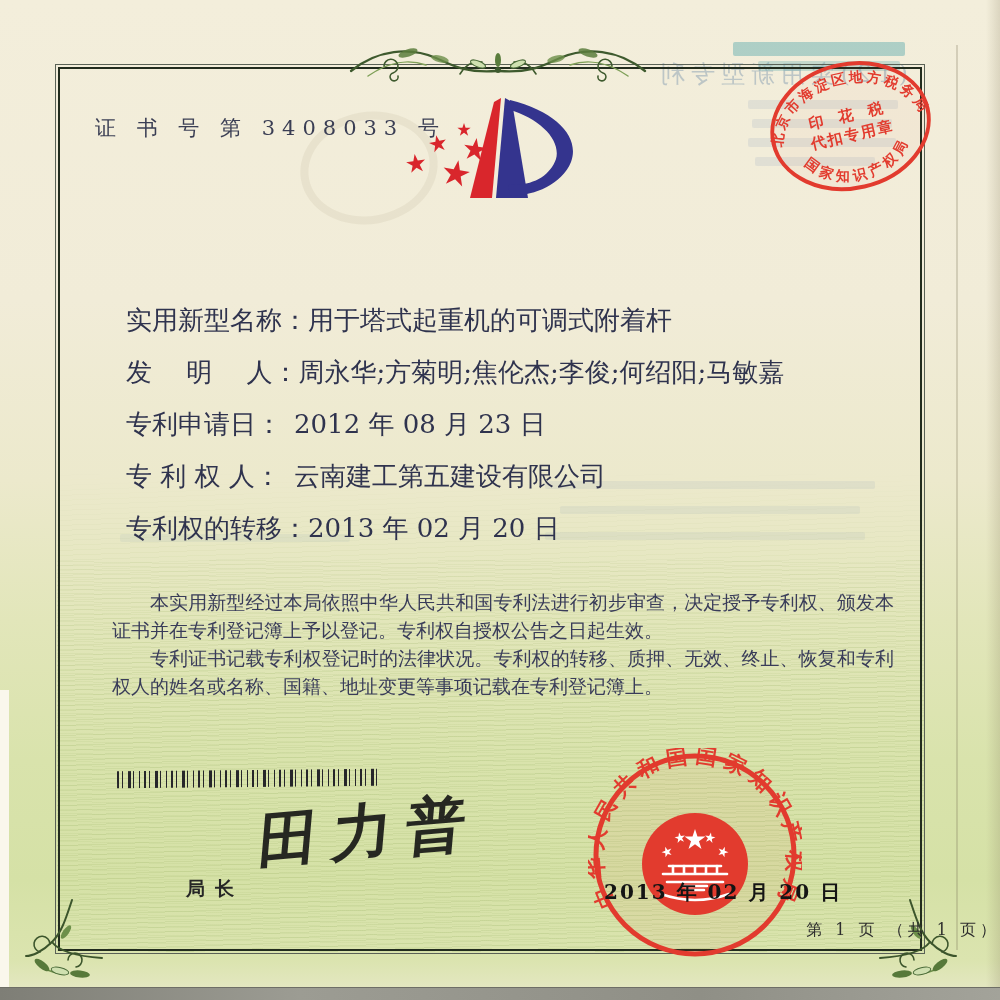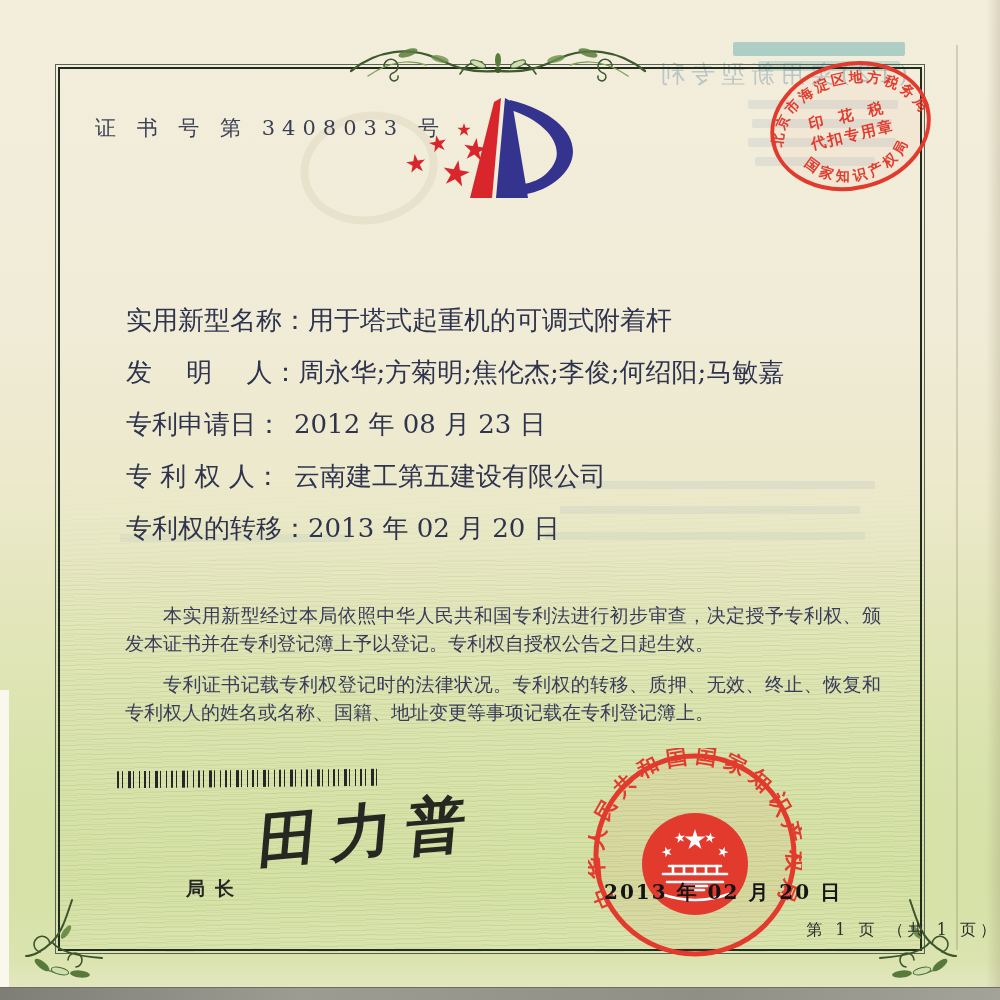--- a/index.html
+++ b/index.html
@@ -25,21 +25,21 @@
   .title{position:absolute;left:0;top:207px;width:1000px;text-align:center;font-size:46px;font-weight:700;
     letter-spacing:15px;text-indent:15px;color:#22232b;}
   
   .logo{position:absolute;left:398px;top:86px;width:206px;height:124px;}
   
   .fields{position:absolute;left:126px;top:303px;width:790px;font-size:26px;color:#2f334e;}
   .field{height:24px;margin-bottom:28px;white-space:nowrap;}
   .field .lab{display:inline-block;min-width:168px;}
   
   .body-text{position:absolute;left:112px;top:588px;width:782px;font-size:19px;line-height:28px;color:#393c59;text-align:justify;}
-  .body-text p{margin:13px;text-indent:2em;}
+  .body-text p{margin:0;text-indent:2em;}
   
   .barcode{position:absolute;left:117px;top:770px;width:260px;height:17px;transform:rotate(-.6deg);
     background:repeating-linear-gradient(90deg,#26262a 0 2px,transparent 2px 5px,#26262a 5px 6px,transparent 6px 11px,#26262a 11px 14px,transparent 14px 16px,#26262a 16px 17px,transparent 17px 22px,#26262a 22px 23px,transparent 23px 27px);}
   
   .director{position:absolute;left:186px;top:876px;font-size:19px;letter-spacing:10px;color:#262626;font-weight:bold;}
   .signature{position:absolute;left:258px;top:792px;font-size:60px;font-weight:700;color:#141414;letter-spacing:14px;
     transform:rotate(-5deg) skewX(-10deg);opacity:.9;}
   
   .issue-seal{position:absolute;left:588px;top:748px;width:214px;height:214px;}
   .seal-date{position:absolute;left:604px;top:879px;font-size:20px;letter-spacing:2px;font-weight:600;color:#141414;}

